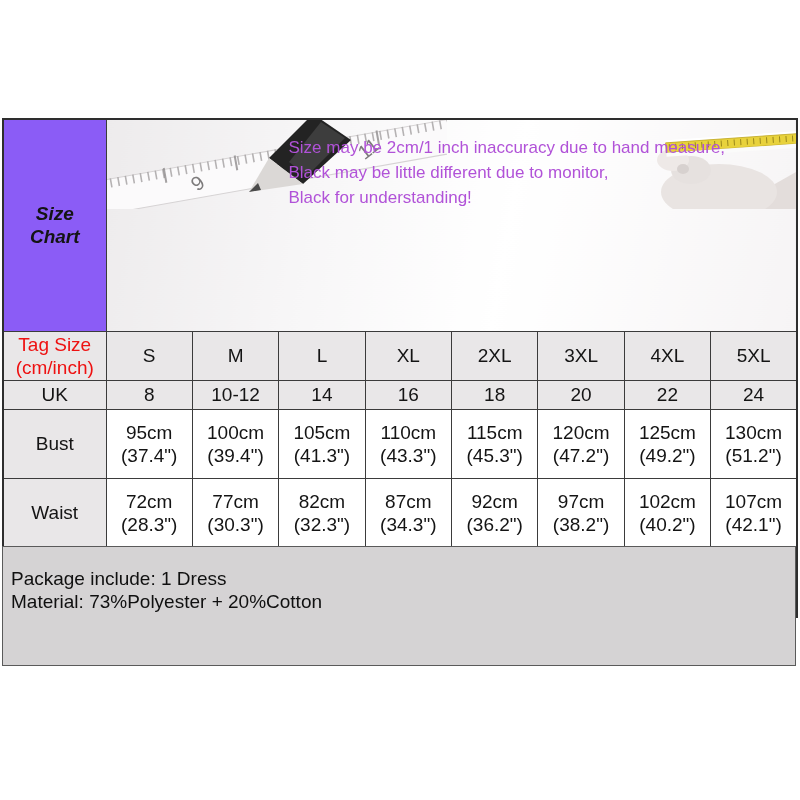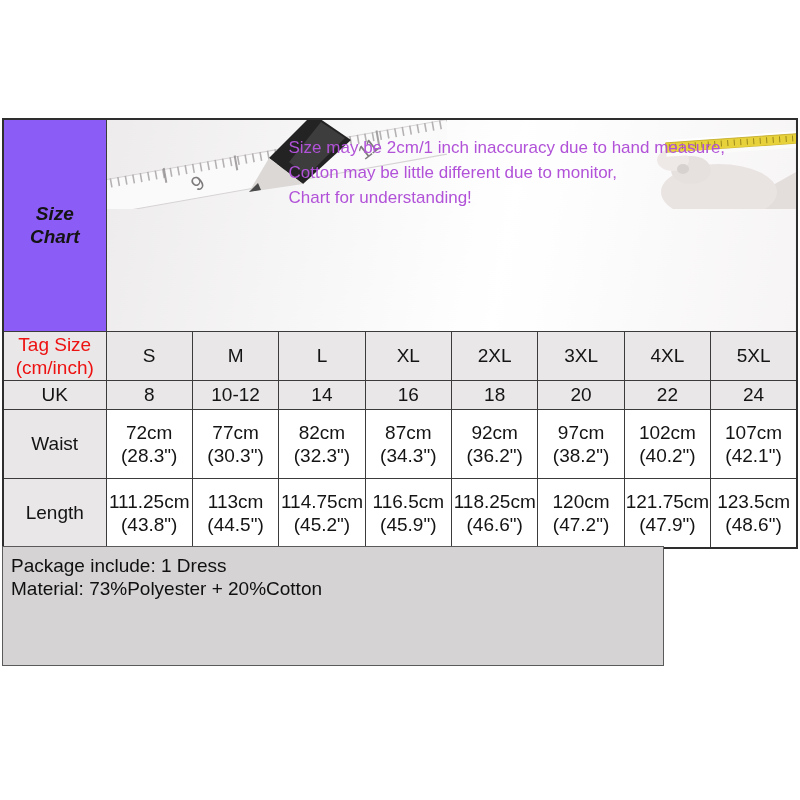--- a/index.html
+++ b/index.html
@@ -33,23 +33,23 @@
   .photo{position:absolute;top:0;}
   .photo-left{left:0;}
   .photo-right{right:0;}
   tr.shaded td{background:#e9e7e8;}
   td.label-cell{background:#e9e7e8;}
   tr.mid td{height:41px;}
   tr.short td{height:26px;}
   tr.tall td{height:66px;}
   
   .info-block{
-    position:absolute;top:546px;left:2px;width:662px;height:120px;
+    position:absolute;top:546px;left:2px;width:794px;height:120px;
     background:#d5d3d4;border:1px solid #5a5a5a;
-    box-sizing:border-box;padding:7px 8px 0 8px;
+    box-sizing:border-box;padding:20px 8px 0 8px;
     text-align:left;
   }
   .info-line{font-size:19px;line-height:23.3px;color:#101010;white-space:pre;}
 </style>
 </head>
 <body>
 
 <div class="sheet">
 
   <table class="size-table">
@@ -96,22 +96,22 @@
             <g transform="rotate(-4 60 28)">
               <rect x="55" y="20" width="135" height="2.5" fill="#ffffff"></rect>
               <rect x="55" y="22.5" width="135" height="10" fill="#e8d23c" stroke="#c0a723" stroke-width="0.8"></rect>
               <rect x="55" y="32.5" width="135" height="4" fill="#fbfbfa"></rect>
               <line x1="58" y1="27" x2="190" y2="27" stroke="#857414" stroke-width="6" stroke-dasharray="1 5.5" opacity="0.8"></line>
             </g>
           </svg>
 
           <div class="note-lines" id="note-lines" style="color: rgb(177, 82, 216);">
               <div class="note-line">Size may be 2cm/1 inch inaccuracy due to hand measure,</div>
-              <div class="note-line">Cotton may be little different due to monitor,</div>
-              <div class="note-line">Chart for understanding!</div>
+              <div class="note-line">Black may be little different due to monitor,</div>
+              <div class="note-line">Black for understanding!</div>
             </div>
         </td>
       </tr>
       </tbody>
       <tbody id="size-rows">
         <tr class="mid shaded">
           <td class="label-cell" style="color: rgb(238, 17, 17);">Tag Size
 (cm/inch)</td>
           <td>S</td>
           <td>M</td>
@@ -125,20 +125,39 @@
         <tr class="short shaded">
           <td class="label-cell">UK</td>
           <td>8</td>
           <td>10-12</td>
           <td>14</td>
           <td>16</td>
           <td>18</td>
           <td>20</td>
           <td>22</td>
           <td>24</td>
+        </tr>
+        <tr class="tall">
+          <td class="label-cell">Bust</td>
+          <td>95cm
+(37.4")</td>
+          <td>100cm
+(39.4")</td>
+          <td>105cm
+(41.3")</td>
+          <td>110cm
+(43.3")</td>
+          <td>115cm
+(45.3")</td>
+          <td>120cm
+(47.2")</td>
+          <td>125cm
+(49.2")</td>
+          <td>130cm
+(51.2")</td>
         </tr>
         <tr class="tall">
           <td class="label-cell">Waist</td>
           <td>72cm
 (28.3")</td>
           <td>77cm
 (30.3")</td>
           <td>82cm
 (32.3")</td>
           <td>87cm

